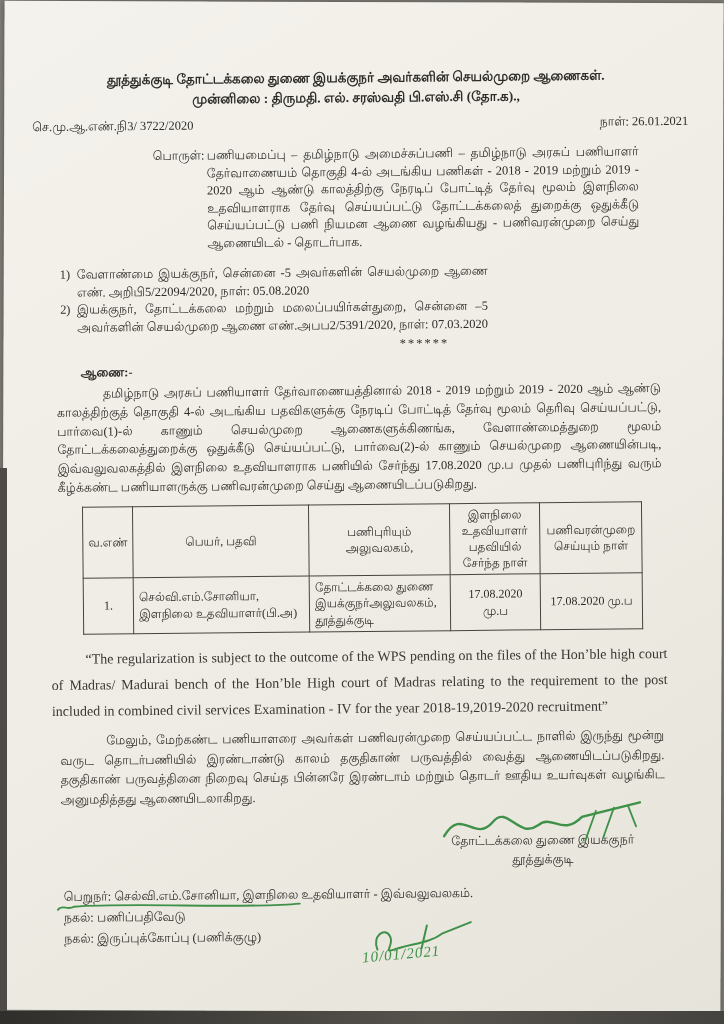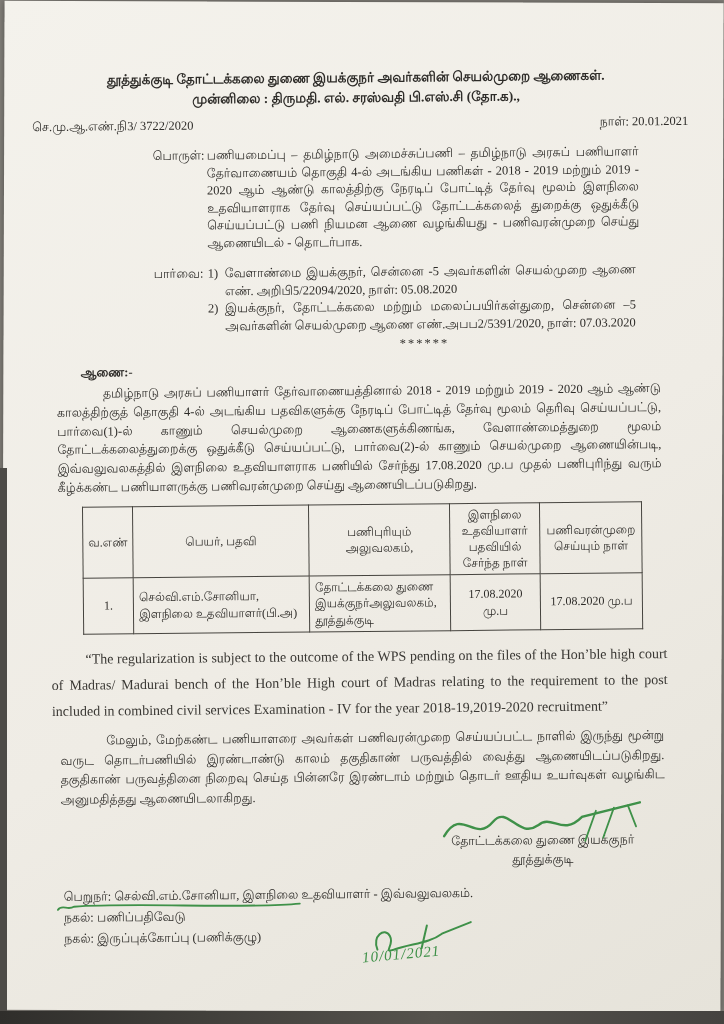--- a/index.html
+++ b/index.html
@@ -63,30 +63,29 @@
 
 <div class="content">
 
   <div class="doc-header">
     <div>தூத்துக்குடி தோட்டக்கலை துணை இயக்குநர் அவர்களின் செயல்முறை ஆணைகள்.</div>
     <div>முன்னிலை : திருமதி. எல். சரஸ்வதி பி.எஸ்.சி (தோ.க).,</div>
   </div>
 
   <div class="ref-row">
     <span>செ.மு.ஆ.எண்.நி3/ 3722/2020</span>
-    <span>நாள்: 20.01.2021</span>
+    <span>நாள்: 26.01.2021</span>
   </div>
 
   <div class="blk">
     <div class="blk-label">பொருள்:</div>
     <div class="blk-text">பணியமைப்பு – தமிழ்நாடு அமைச்சுப்பணி – தமிழ்நாடு அரசுப் பணியாளர் தேர்வாணையம் தொகுதி 4-ல் அடங்கிய பணிகள் - 2018 - 2019 மற்றும் 2019 - 2020 ஆம் ஆண்டு காலத்திற்கு நேரடிப் போட்டித் தேர்வு மூலம் இளநிலை உதவியாளராக தேர்வு செய்யப்பட்டு தோட்டக்கலைத் துறைக்கு ஒதுக்கீடு செய்யப்பட்டு பணி நியமன ஆணை வழங்கியது - பணிவரன்முறை செய்து ஆணையிடல் - தொடர்பாக.</div>
   </div>
 
   <div class="blk">
-    <div class="blk-label">பார்வை:</div>
     <div class="blk-text" style="margin-left:0;">
       <div class="ref-item">
         <span class="ref-num">1)</span>
         <span class="ref-itext">வேளாண்மை இயக்குநர், சென்னை -5 அவர்களின் செயல்முறை ஆணை எண். அறிபி5/22094/2020, நாள்: 05.08.2020</span>
       </div>
       <div class="ref-item">
         <span class="ref-num">2)</span>
         <span class="ref-itext">இயக்குநர், தோட்டக்கலை மற்றும் மலைப்பயிர்கள்துறை, சென்னை –5 அவர்களின் செயல்முறை ஆணை எண்.அபப2/5391/2020, நாள்: 07.03.2020</span>
       </div>
     </div>

